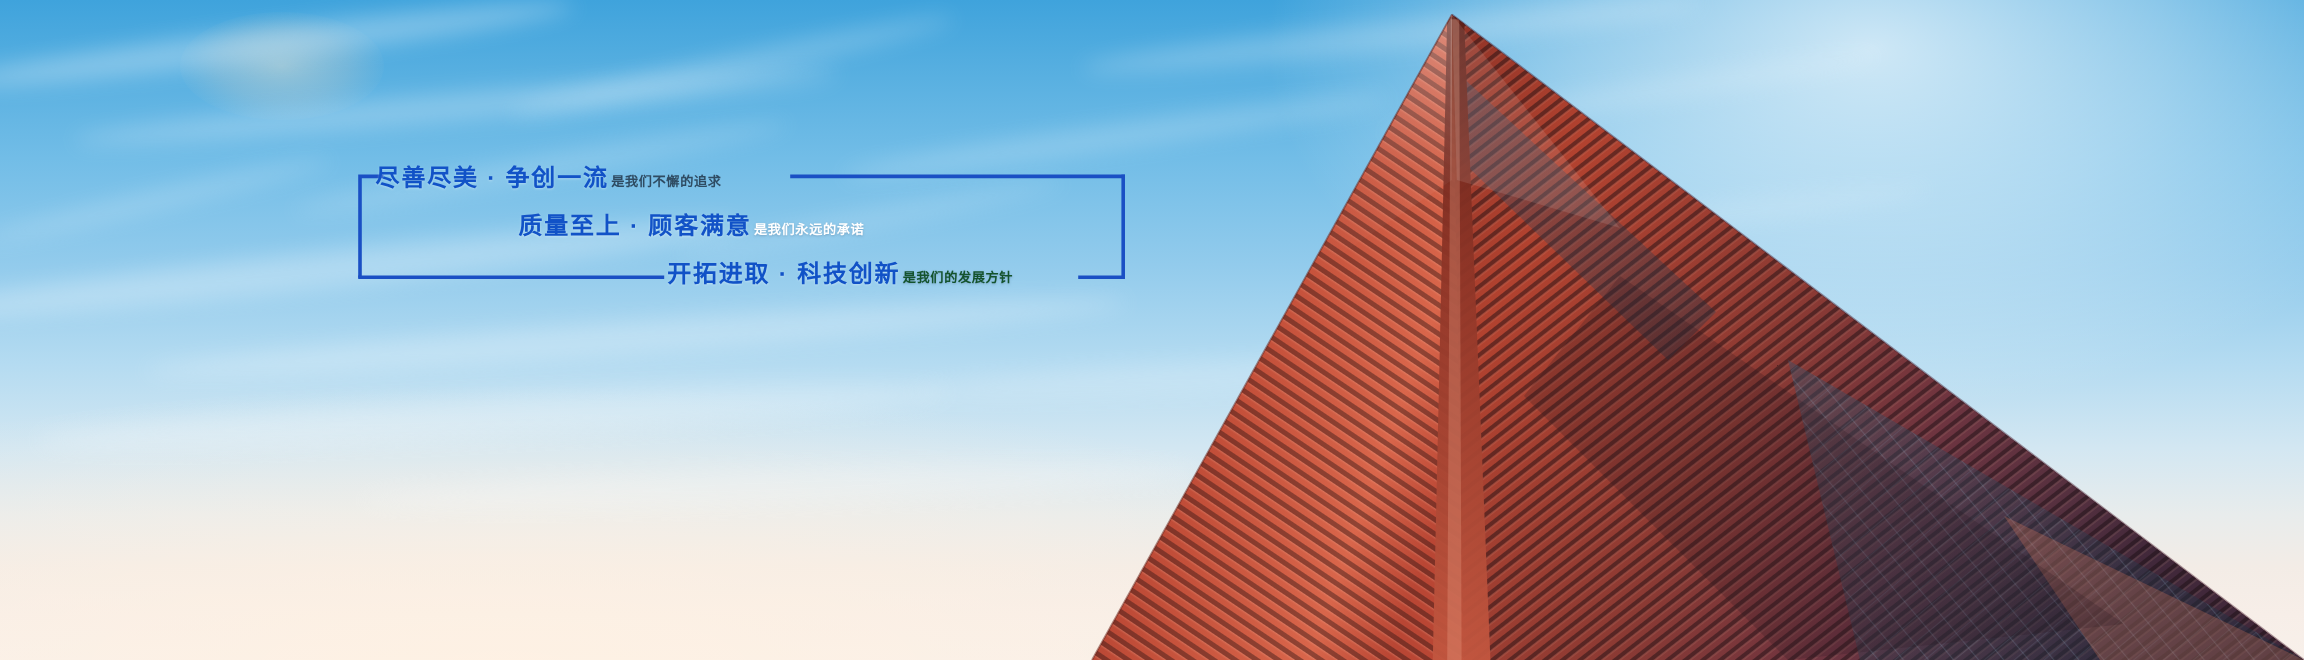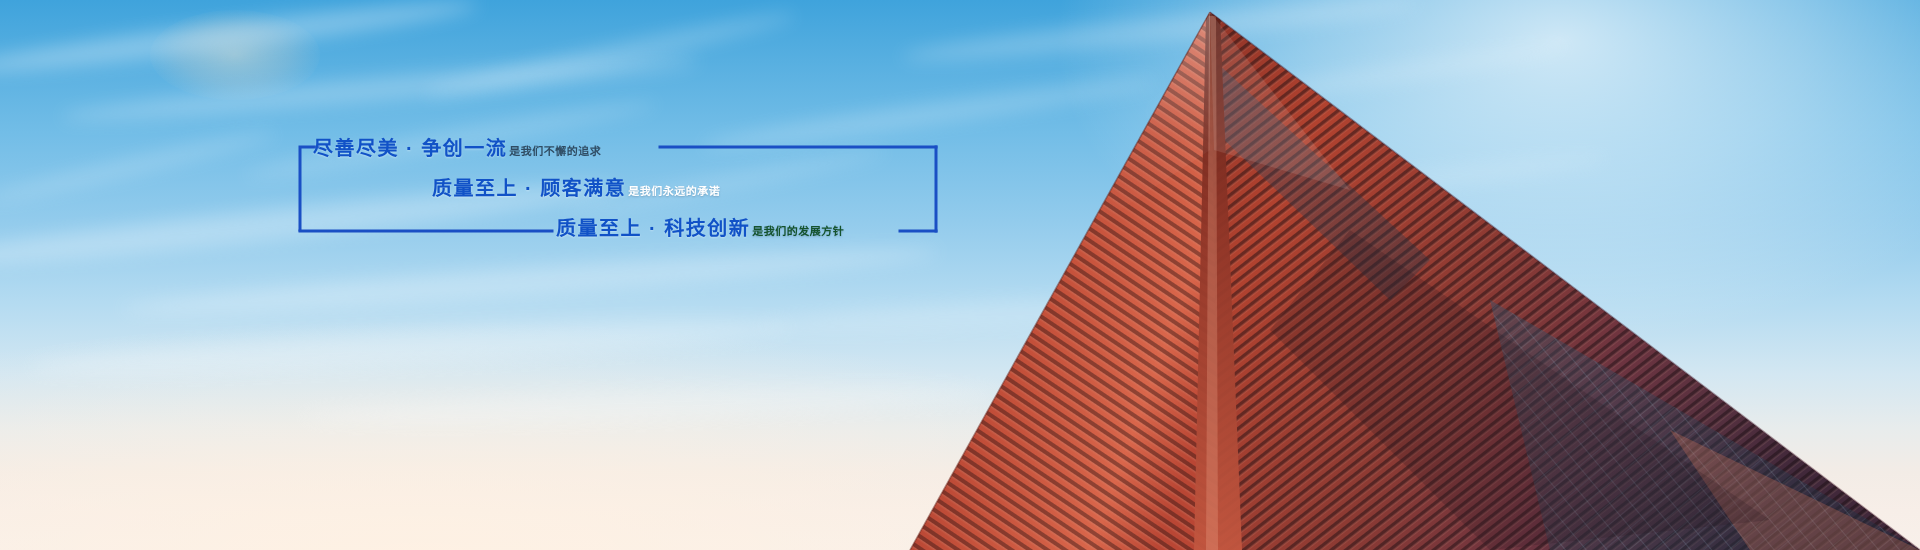--- a/index.html
+++ b/index.html
@@ -283,19 +283,19 @@
       <span class="big">尽善尽美 · 争创一流</span>
       <span class="small">是我们不懈的追求</span>
     </div>
 
     <div class="line line-2">
       <span class="big">质量至上 · 顾客满意</span>
       <span class="small">是我们永远的承诺</span>
     </div>
 
     <div class="line line-3">
-      <span class="big">质量至上 · 科技创新</span>
+      <span class="big">开拓进取 · 科技创新</span>
       <span class="small">是我们的发展方针</span>
     </div>
 
   </div>
 
 </div>
 
 </body></html>

